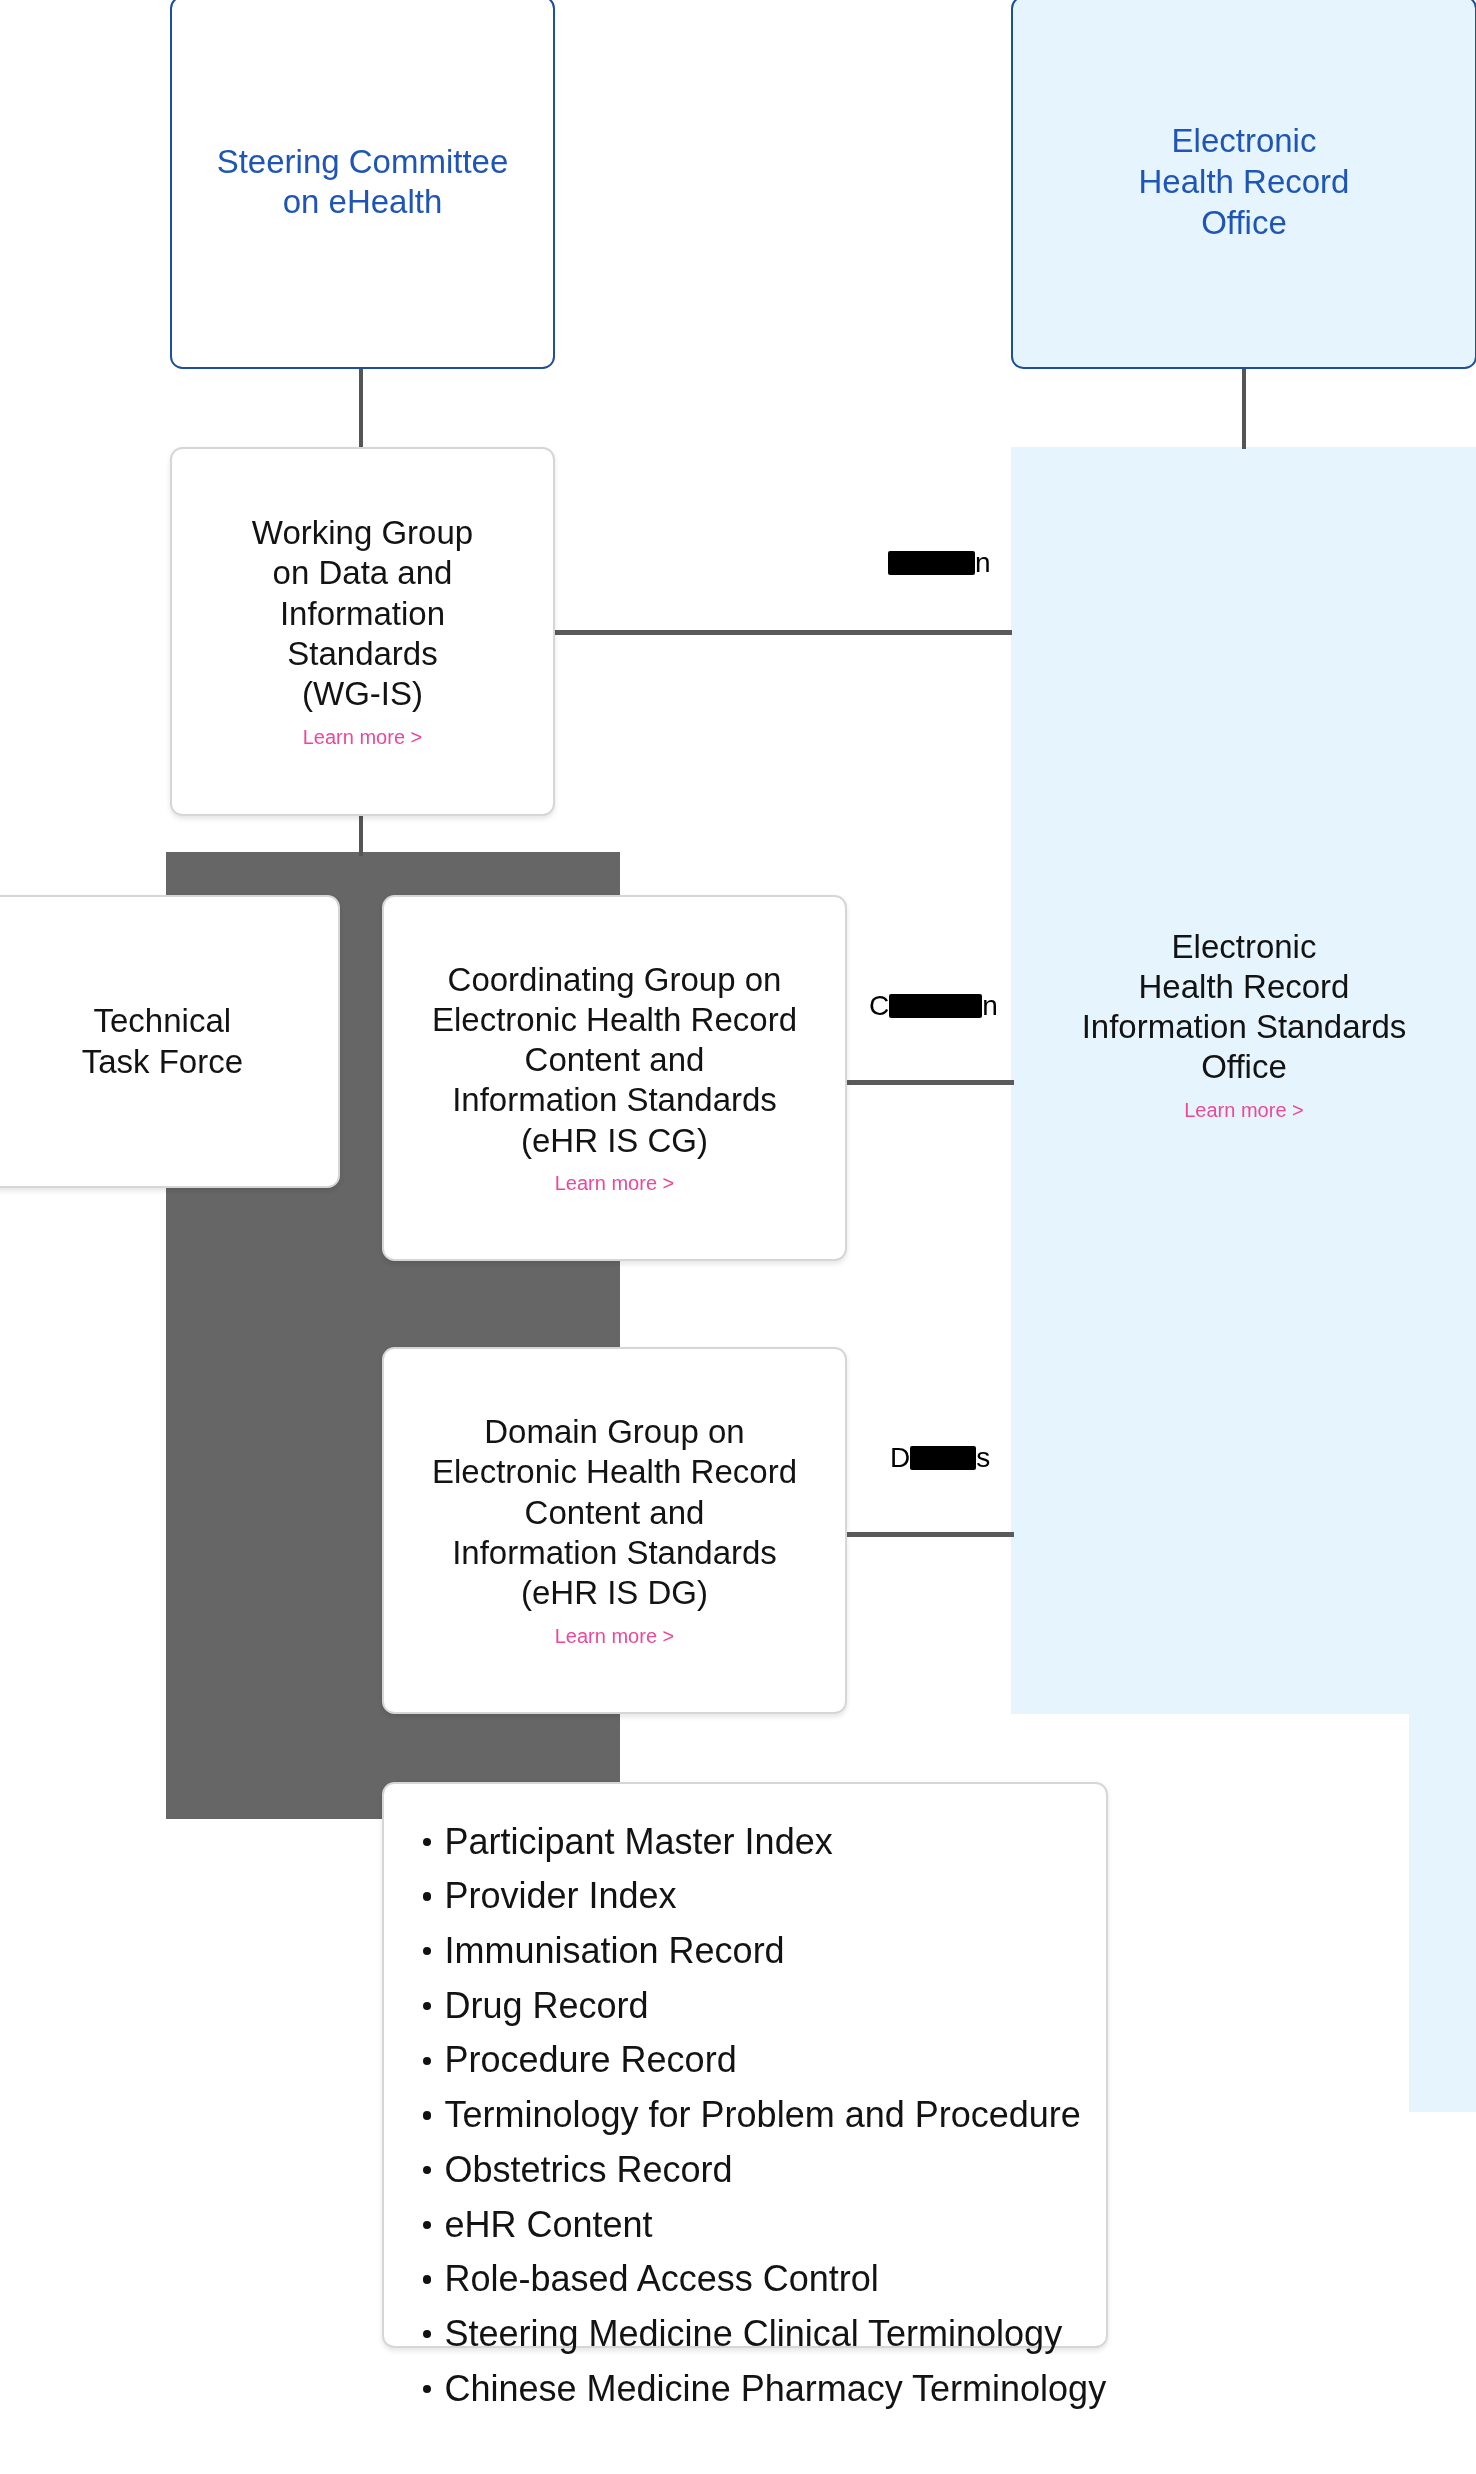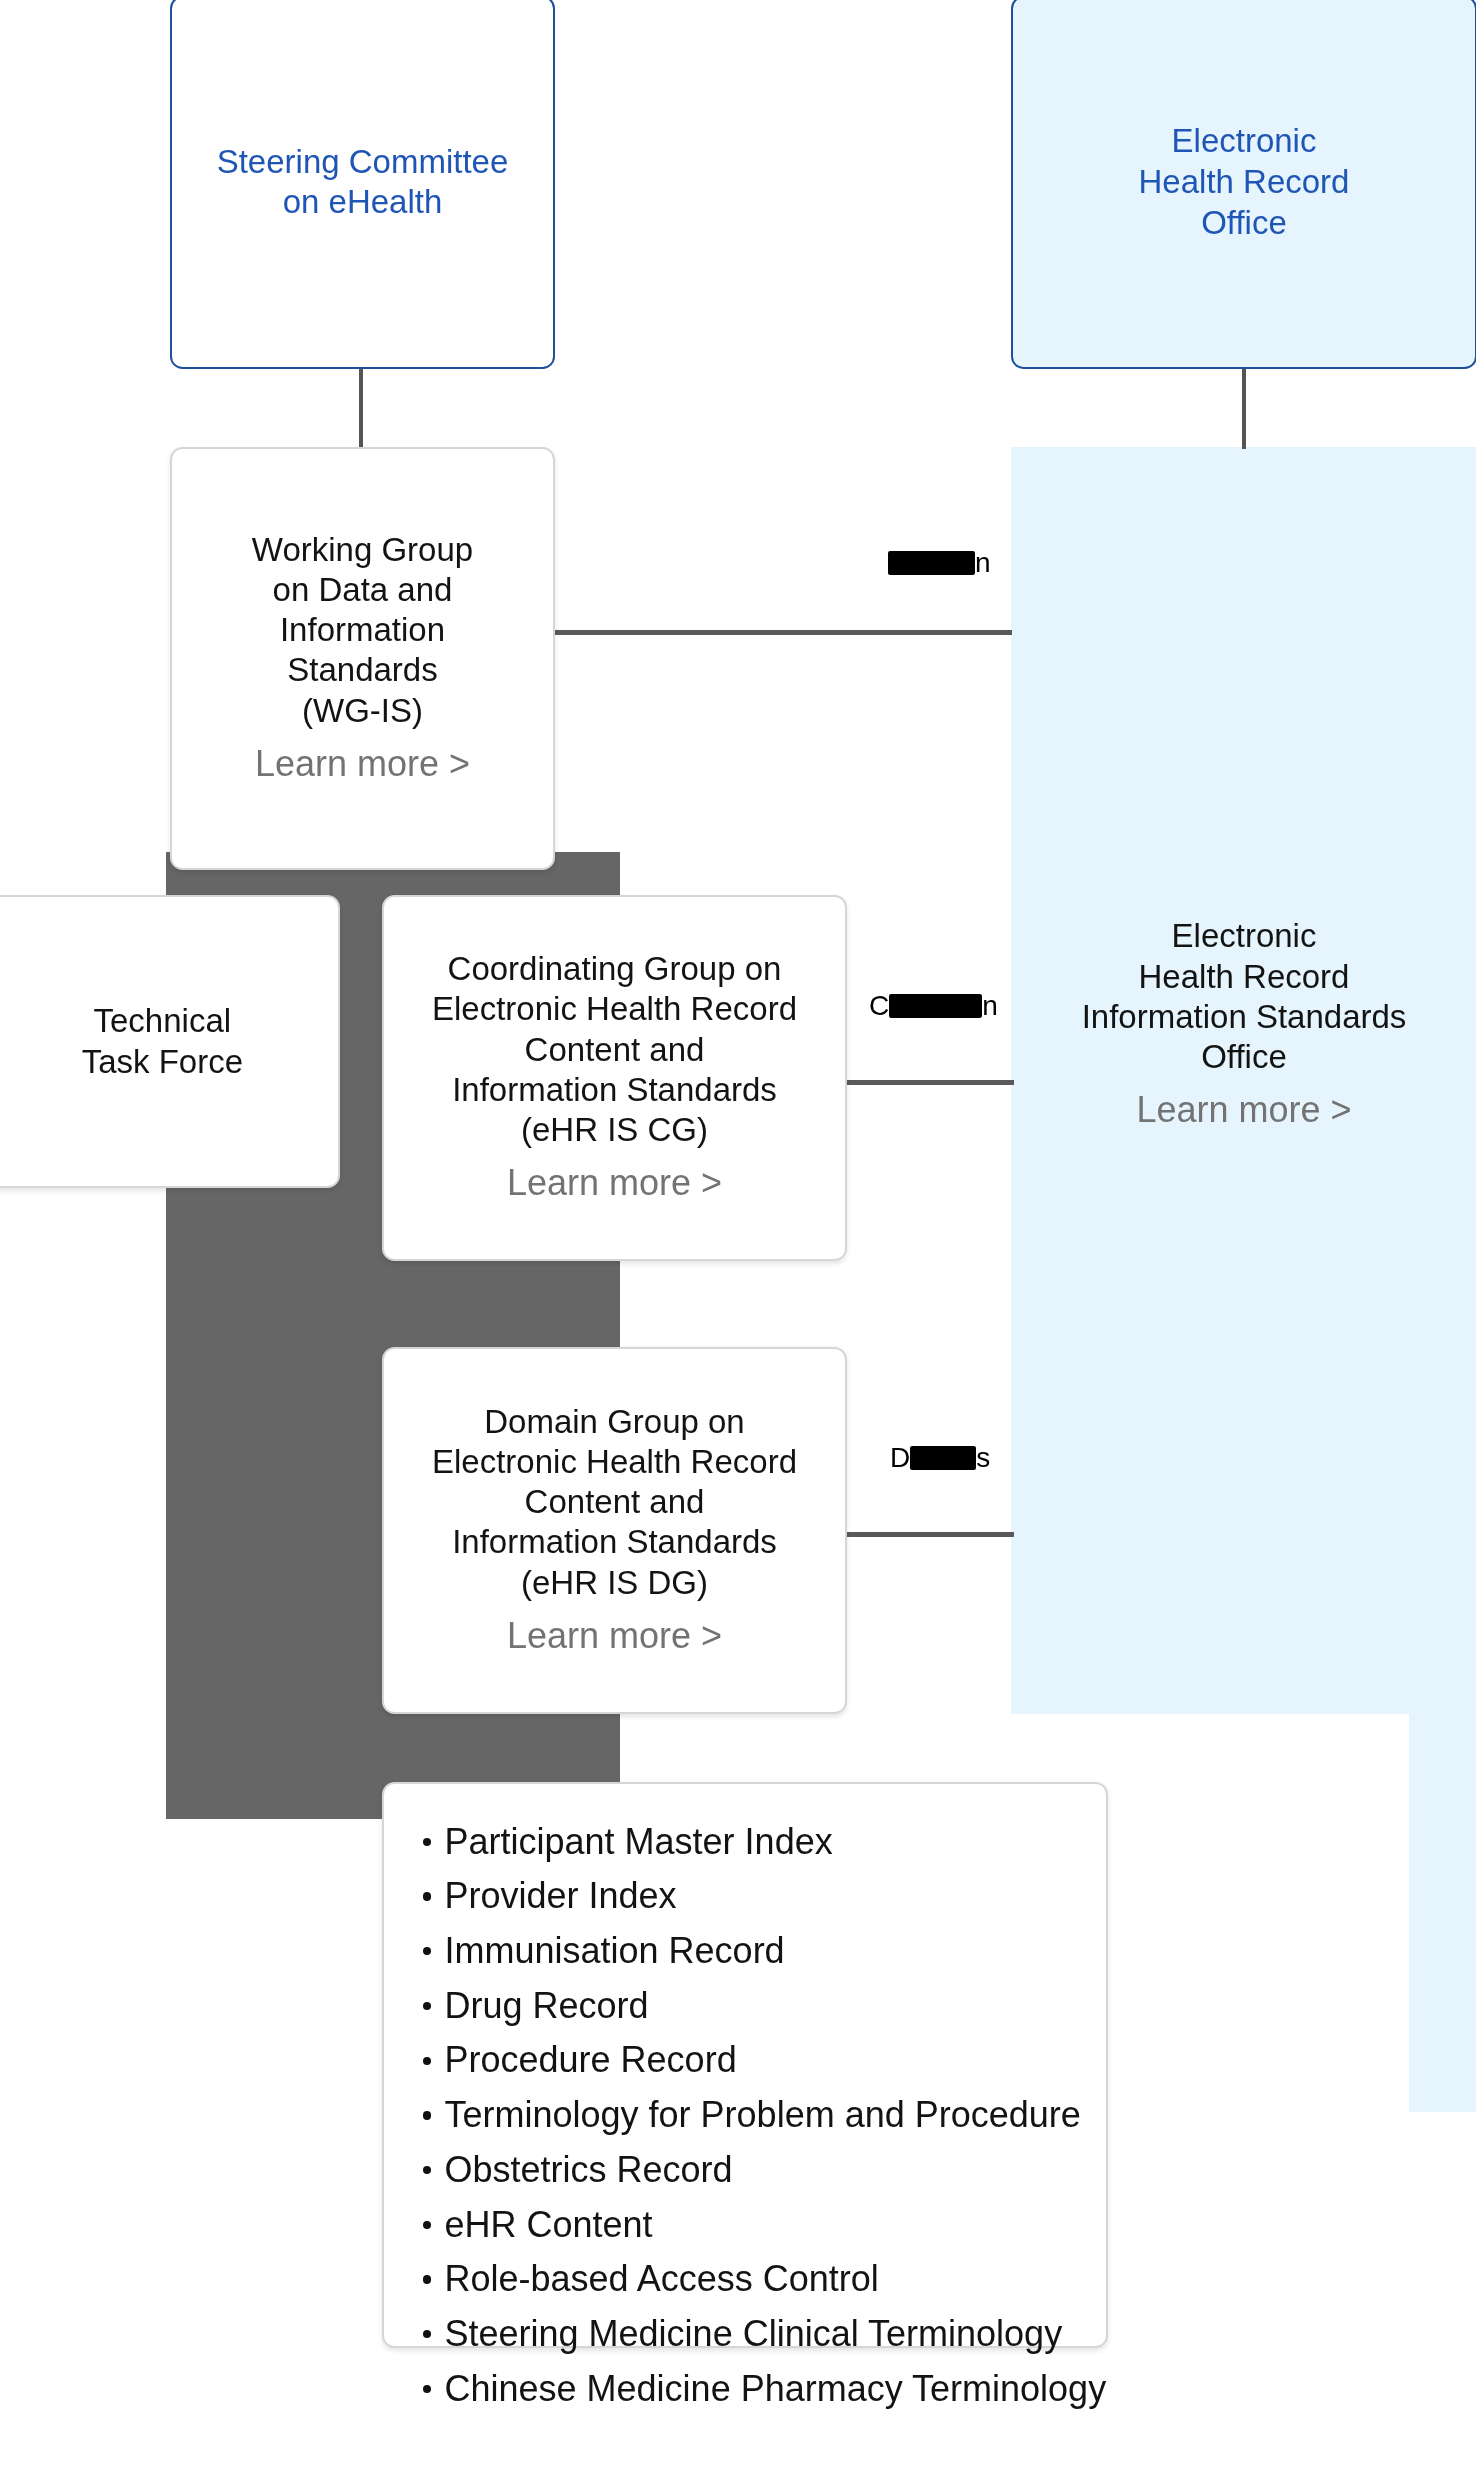--- a/index.html
+++ b/index.html
@@ -47,21 +47,21 @@
     box-shadow:0 2.1px 4.8px rgba(0,0,0,0.10);
   }
 
   .title-blue{
     color:#1f56b5;font-size:33px;line-height:1.23;font-weight:400;
   }
   .title-dark{
     color:#131313;font-size:33px;line-height:1.22;font-weight:400;
   }
   .learn{
-    color:#737373;font-size:36px;line-height:1.3;margin-top:9.7px;
+    color:#ec4899;font-size:20px;line-height:1.3;margin-top:9.7px;
     text-decoration:none;white-space:nowrap;
   }
 
   
   .panel-text{
     position:absolute;display:flex;flex-direction:column;
     align-items:center;justify-content:center;text-align:center;
   }
 
   
@@ -137,21 +137,21 @@
   </div>
 
   <div class="box box-filled-blue" style="left:1011px;top:-4.2px;width:466px;height:373px;">
     <div class="title-blue">
       <div>Electronic</div>
       <div>Health Record</div>
       <div>Office</div>
     </div>
   </div>
 
-  <div class="box box-card" style="left:170px;top:447px;width:385px;height:423px;">
+  <div class="box box-card" style="left:170px;top:447px;width:385px;height:369px;">
     <div class="title-dark">
       <div>Working Group</div>
       <div>on Data and</div>
       <div>Information</div>
       <div>Standards</div>
       <div>(WG-IS)</div>
     </div>
     <a class="learn" href="#">Learn more &gt;</a>
   </div>
 

